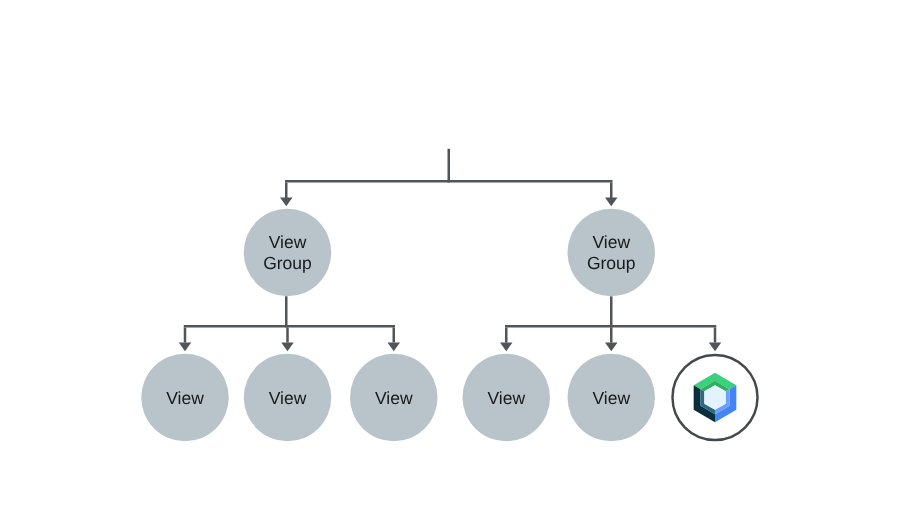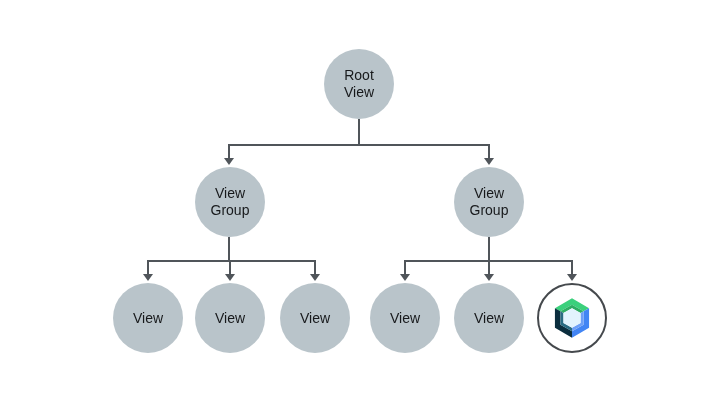--- a/index.html
+++ b/index.html
@@ -115,23 +115,20 @@
 
   <div class="line c2r-stub"></div>
   <div class="line c2r-h"></div>
   <div class="line c2r-a1"></div>
   <div class="arrowhead c2r-a1-head"></div>
   <div class="line c2r-a2"></div>
   <div class="arrowhead c2r-a2-head"></div>
   <div class="line c2r-a3"></div>
   <div class="arrowhead c2r-a3-head"></div>
 
-  <div class="node pos-root">
-    <span class="node-label">Root View</span>
-  </div>
 
   <div class="node pos-vgl">
     <span class="node-label">View Group</span>
   </div>
 
   <div class="node pos-vgr">
     <span class="node-label">View Group</span>
   </div>
 
   <div class="node pos-v1">

